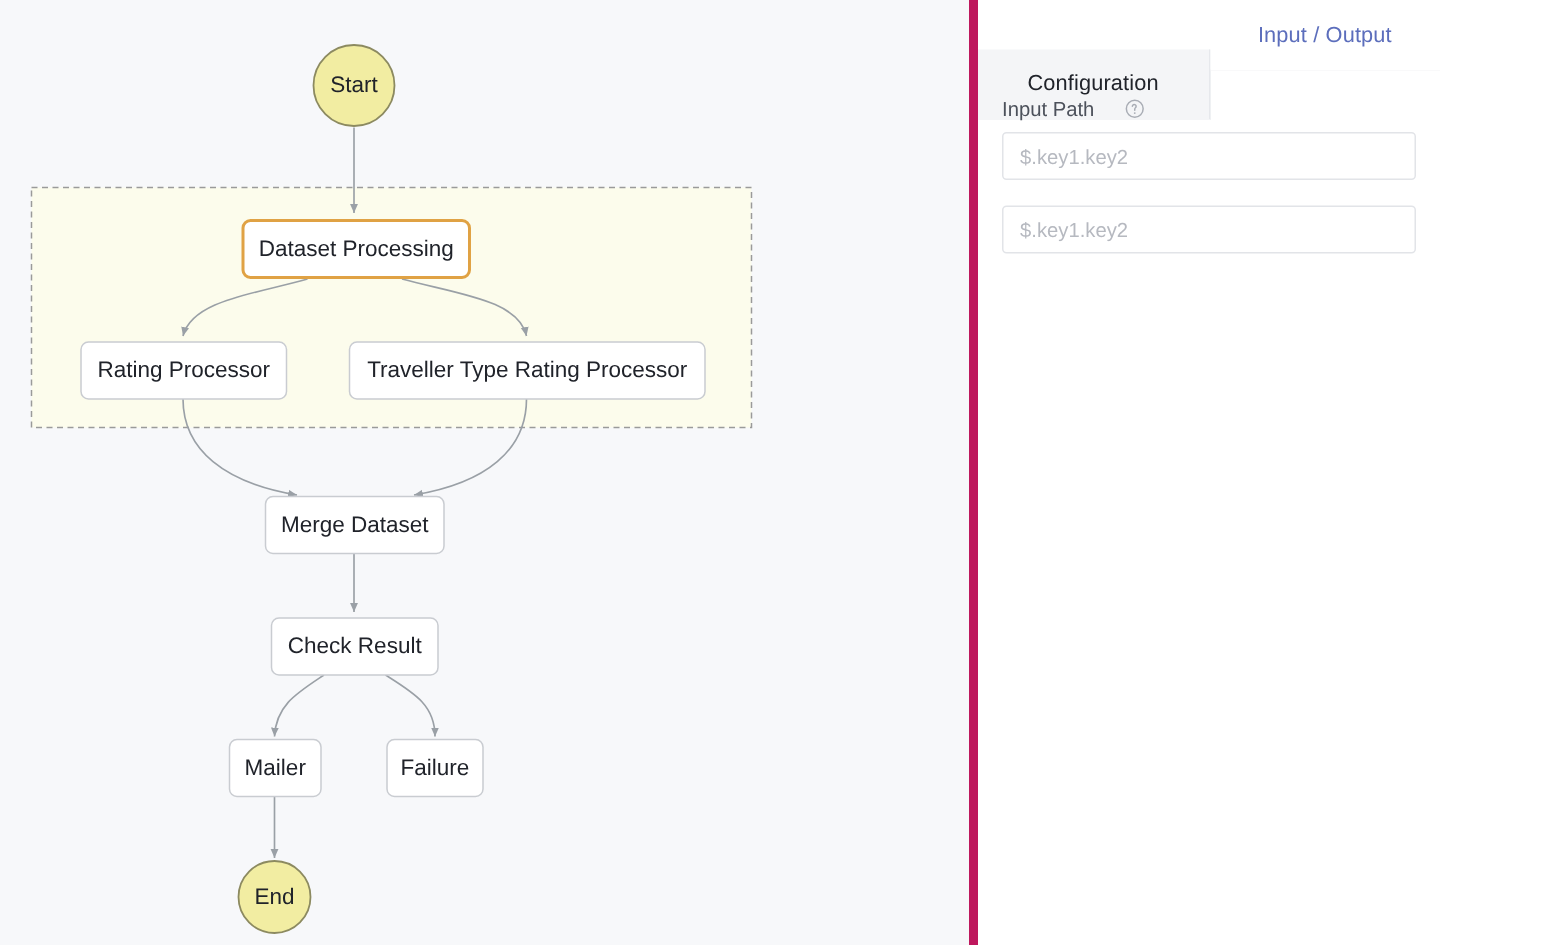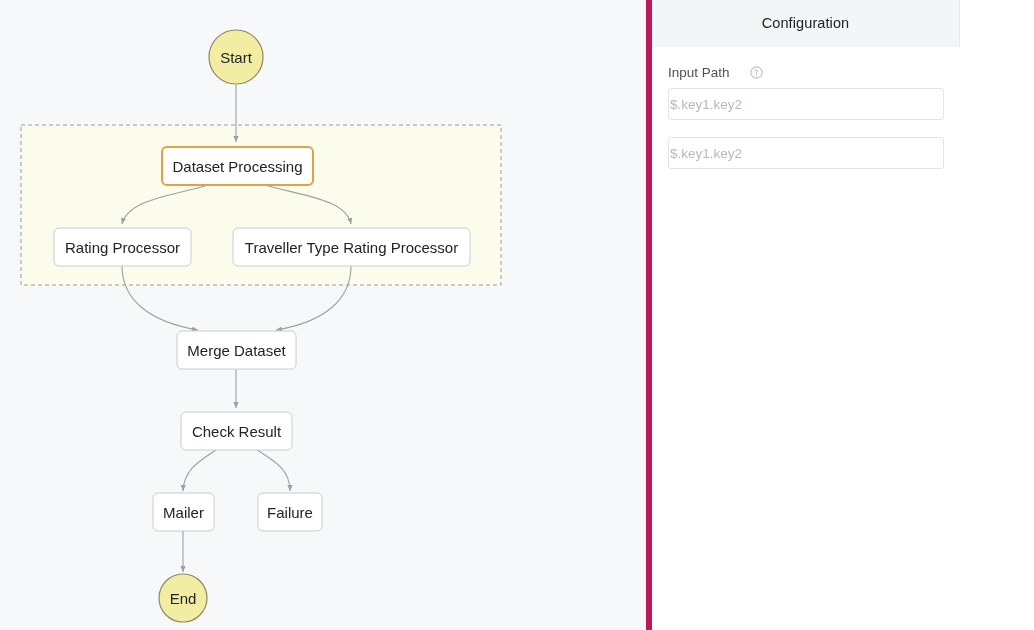--- a/index.html
+++ b/index.html
@@ -95,20 +95,21 @@
     box-sizing: border-box;
     height: 47px;
     letter-spacing: 0.1px;
   }
   .panel-tab.active {
     background: #f4f5f7;
     color: #20232a;
     border-right: 1px solid #e6e8ec;
     border-bottom: 1px solid #f4f5f7;
     margin-bottom: -1px;
+    margin-top: 33px;
   }
   .panel-tab.inactive {
     background: #ffffff;
     color: #5c6ebc;
   }
 
   #panel-body {
     padding: 17px 16px 0 16px;
   }
 
@@ -133,21 +134,21 @@
     flex: 0 0 auto;
   }
   .help-icon svg { display: block; }
 
   .field-input {
     width: 100%;
     height: 32px;
     border: 1px solid #e2e4e8;
     border-radius: 3px;
     box-sizing: border-box;
-    padding: 0 1px;
+    padding: 0 11px;
     font-family: "Liberation Sans", sans-serif;
     font-size: 13.5px;
     color: #24272e;
     background: #ffffff;
     outline: none;
   }
   .field-input::placeholder {
     color: #b6b9c0;
   }
 </style>
@@ -288,20 +289,23 @@
 
     </div>
   </div>
 
   <div id="side-panel">
 
     <div id="panel-tabs">
       <div class="panel-tab active">
         <span>Configuration</span>
       </div>
+      <div class="panel-tab inactive" style="color: rgb(92, 110, 188);">
+        <span>Input / Output</span>
+      </div>
     </div>
 
     <div id="panel-body">
 
       <div class="field-group">
         <div class="field-label-row">
           <span class="field-label">Input Path</span>
           <span class="help-icon" title="Help">
             <svg width="13" height="13" viewBox="0 0 13 13" fill="none" stroke="#a9adb5" stroke-width="1">
               <circle cx="6.5" cy="6.5" r="5.6"></circle>

